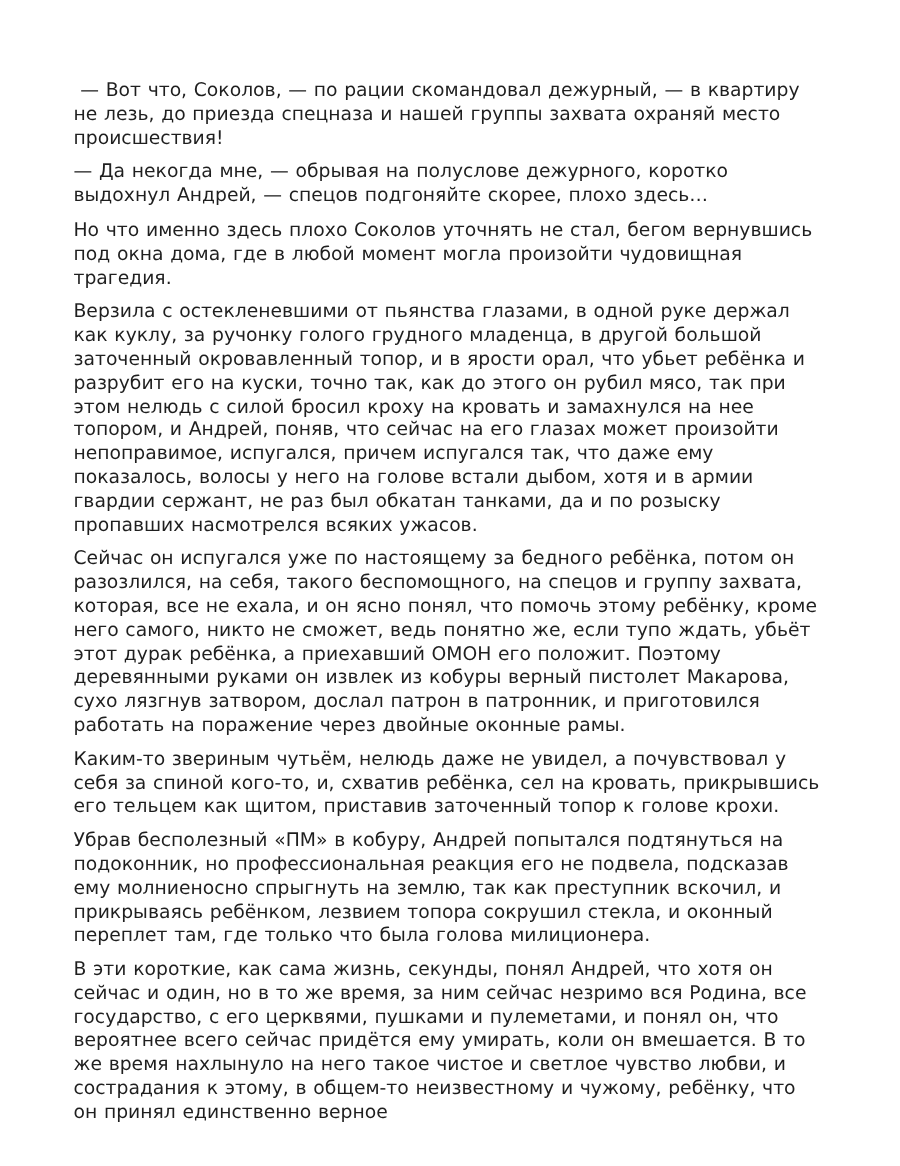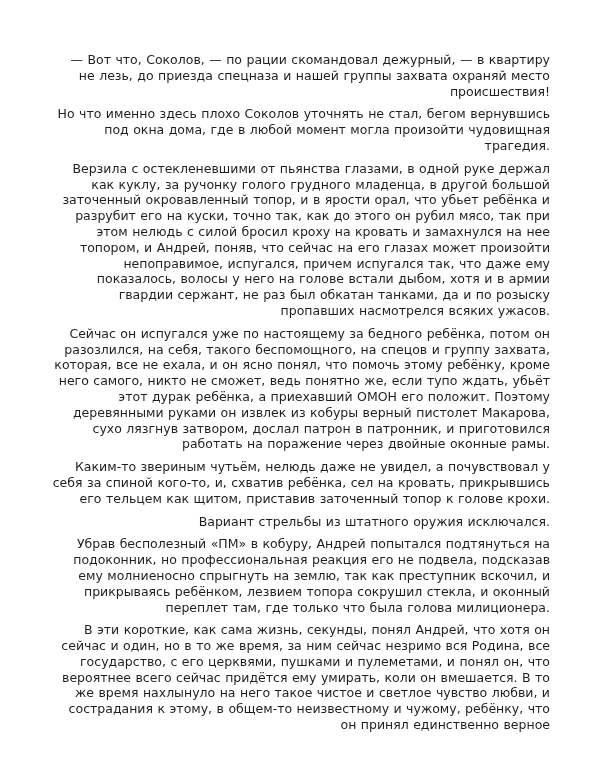--- a/index.html
+++ b/index.html
@@ -18,29 +18,29 @@
     height: 777px;
     padding: 52px 50px 20px 49px;
     background: #ffffff;
   }
   .page p {
     margin: 0 0 7px 0;
     font-family: "DejaVu Sans", "Liberation Sans", sans-serif;
     font-size: 12.5px;
     line-height: 15.8px;
     color: #1f1f1f;
-    text-align: right;
+    text-align: left;
     word-spacing: 0.5px;
   }
 </style>
 </head>
 <body>
 
 <div class="page">
   <p>&nbsp;— Вот что, Соколов, — по рации скомандовал дежурный, — в квартиру не лезь, до приезда спецназа и нашей группы захвата охраняй место происшествия!</p>
+  <p>— Да некогда мне, — обрывая на полуслове дежурного, коротко выдохнул Андрей, — спецов подгоняйте скорее, плохо здесь…</p>
   <p>Но что именно здесь плохо Соколов уточнять не стал, бегом вернувшись под окна дома, где в любой момент могла произойти чудовищная трагедия.</p>
   <p>Верзила с остекленевшими от пьянства глазами, в одной руке держал как куклу, за ручонку голого грудного младенца, в другой большой заточенный окровавленный топор, и в ярости орал, что убьет ребёнка и разрубит его на куски, точно так, как до этого он рубил мясо, так при этом нелюдь с силой бросил кроху на кровать и замахнулся на нее топором, и Андрей, поняв, что сейчас на его глазах может произойти непоправимое, испугался, причем испугался так, что даже ему показалось, волосы у него на голове встали дыбом, хотя и в армии гвардии сержант, не раз был обкатан танками, да и по розыску пропавших насмотрелся всяких ужасов.</p>
   <p>Сейчас он испугался уже по настоящему за бедного ребёнка, потом он разозлился, на себя, такого беспомощного, на спецов и группу захвата, которая, все не ехала, и он ясно понял, что помочь этому ребёнку, кроме него самого, никто не сможет, ведь понятно же, если тупо ждать, убьёт этот дурак ребёнка, а приехавший ОМОН его положит. Поэтому деревянными руками он извлек из кобуры верный пистолет Макарова, сухо лязгнув затвором, дослал патрон в патронник, и приготовился работать на поражение через двойные оконные рамы.</p>
   <p>Каким-то звериным чутьём, нелюдь даже не увидел, а почувствовал у себя за спиной кого-то, и, схватив ребёнка, сел на кровать, прикрывшись его тельцем как щитом, приставив заточенный топор к голове крохи.</p>
-  <p>Вариант стрельбы из штатного оружия исключался.</p>
   <p>Убрав бесполезный «ПМ» в кобуру, Андрей попытался подтянуться на подоконник, но профессиональная реакция его не подвела, подсказав ему молниеносно спрыгнуть на землю, так как преступник вскочил, и прикрываясь ребёнком, лезвием топора сокрушил стекла, и оконный переплет там, где только что была голова милиционера.</p>
   <p>В эти короткие, как сама жизнь, секунды, понял Андрей, что хотя он сейчас и один, но в то же время, за ним сейчас незримо вся Родина, все государство, с его церквями, пушками и пулеметами, и понял он, что вероятнее всего сейчас придётся ему умирать, коли он вмешается. В то же время нахлынуло на него такое чистое и светлое чувство любви, и сострадания к этому, в общем-то неизвестному и чужому, ребёнку, что он принял единственно верное</p>
 </div>
 
 </body></html>

